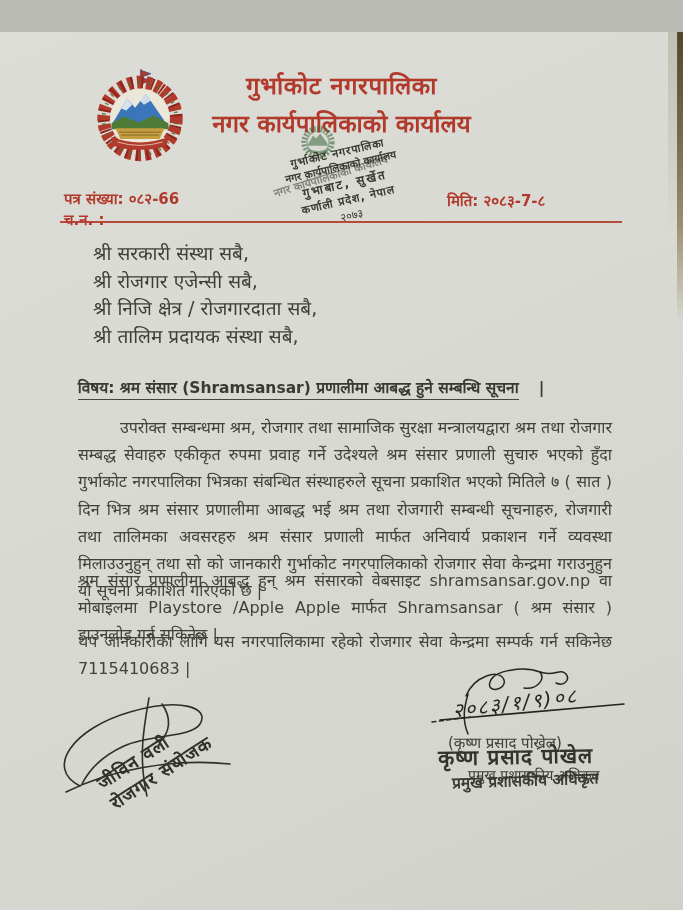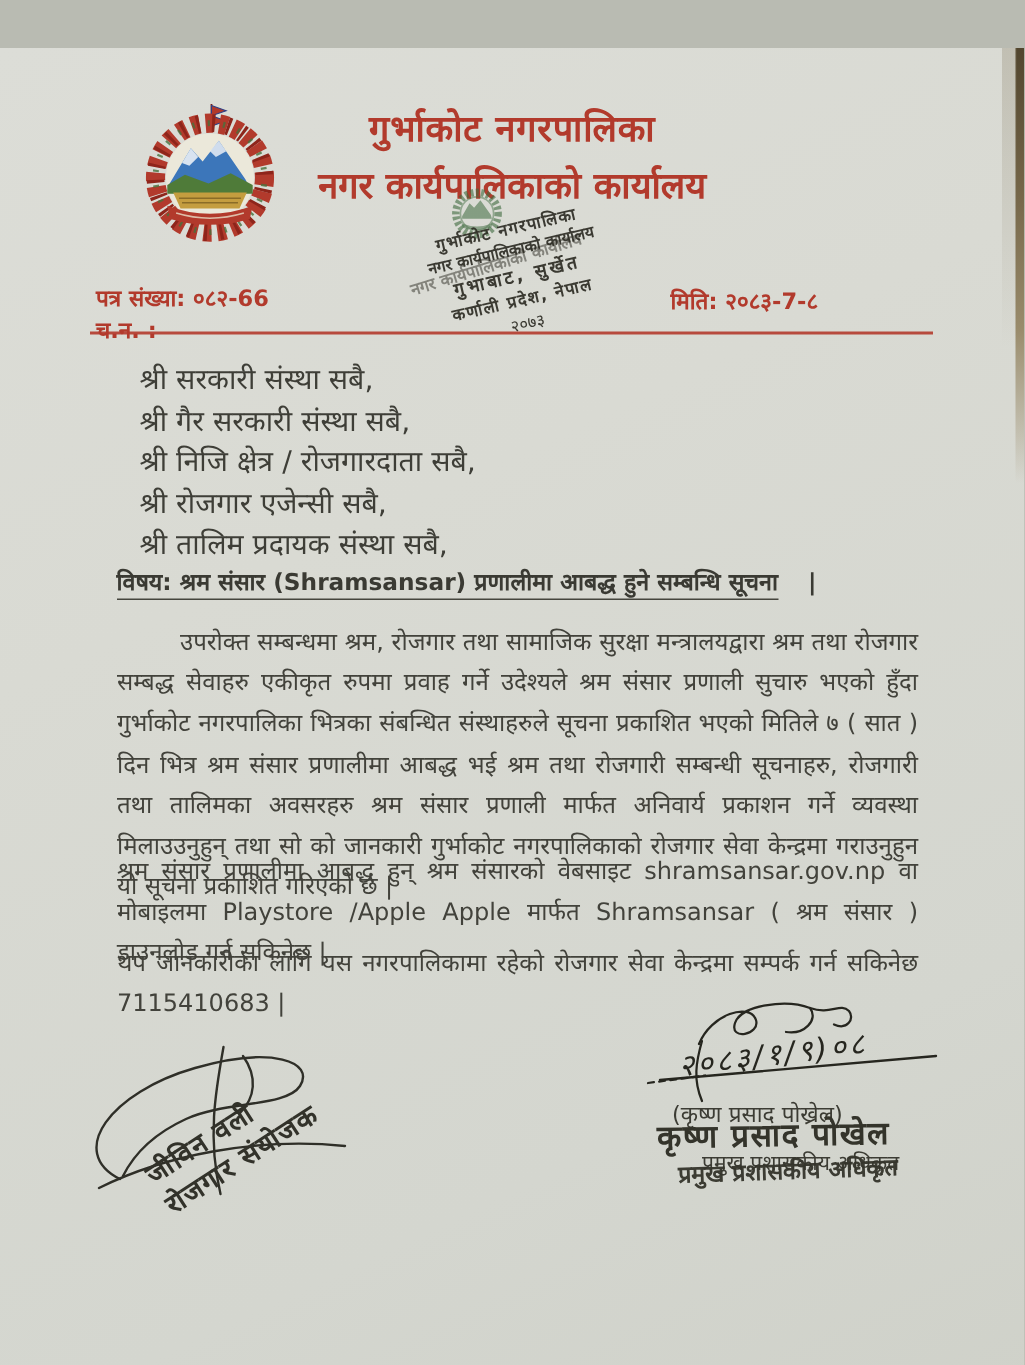--- a/index.html
+++ b/index.html
@@ -115,23 +115,22 @@
   </div>
   <div class="abs stamp-ghost">नगर कार्यपालिकाको कार्यालय</div>
 
   <div class="abs meta-label red" style="left:64px;top:156px;">पत्र संख्या: ०८२-66</div>
   <div class="abs meta-label red" style="left:447px;top:158px;">मिति: २०८३-7-८</div>
   <div class="abs meta-label red" style="left:64px;top:177px;">च.न. :</div>
   <div class="abs rule"></div>
 
   <div class="abs recipients">
     <div>श्री सरकारी संस्था सबै,</div>
-    <div>श्री गैर सरकारी संस्था सबै,</div>
+    <div>श्री रोजगार एजेन्सी सबै,</div>
     <div>श्री निजि क्षेत्र / रोजगारदाता सबै,</div>
-    <div>श्री रोजगार एजेन्सी सबै,</div>
     <div>श्री तालिम प्रदायक संस्था सबै,</div>
   </div>
 
   <div class="abs subject-wrap">
     <span class="subject-text">विषय: श्रम संसार (Shramsansar) प्रणालीमा आबद्ध हुने सम्बन्धि सूचना</span><span class="subject-danda">|</span>
   </div>
 
   <div class="abs para p1">उपरोक्त सम्बन्धमा श्रम, रोजगार तथा सामाजिक सुरक्षा मन्त्रालयद्वारा श्रम तथा रोजगार सम्बद्ध सेवाहरु एकीकृत रुपमा प्रवाह गर्ने उदेश्यले श्रम संसार प्रणाली सुचारु भएको हुँदा गुर्भाकोट नगरपालिका भित्रका संबन्धित संस्थाहरुले सूचना प्रकाशित भएको मितिले ७ ( सात ) दिन भित्र श्रम संसार प्रणालीमा आबद्ध भई श्रम तथा रोजगारी सम्बन्धी सूचनाहरु, रोजगारी तथा तालिमका अवसरहरु श्रम संसार प्रणाली मार्फत अनिवार्य प्रकाशन गर्ने व्यवस्था मिलाउउनुहुन् तथा सो को जानकारी गुर्भाकोट नगरपालिकाको रोजगार सेवा केन्द्रमा गराउनुहुन यो सूचना प्रकाशित गरिएको छ |</div>
   <div class="abs para p2">श्रम संसार प्रणालीमा आबद्ध हुन् श्रम संसारको वेबसाइट shramsansar.gov.np वा मोबाइलमा Playstore /Apple Apple मार्फत Shramsansar ( श्रम संसार ) डाउनलोड गर्न सकिनेछ |</div>
   <div class="abs para p3">थप जानकारीका लागि यस नगरपालिकामा रहेको रोजगार सेवा केन्द्रमा सम्पर्क गर्न सकिनेछ 7115410683 |</div>

